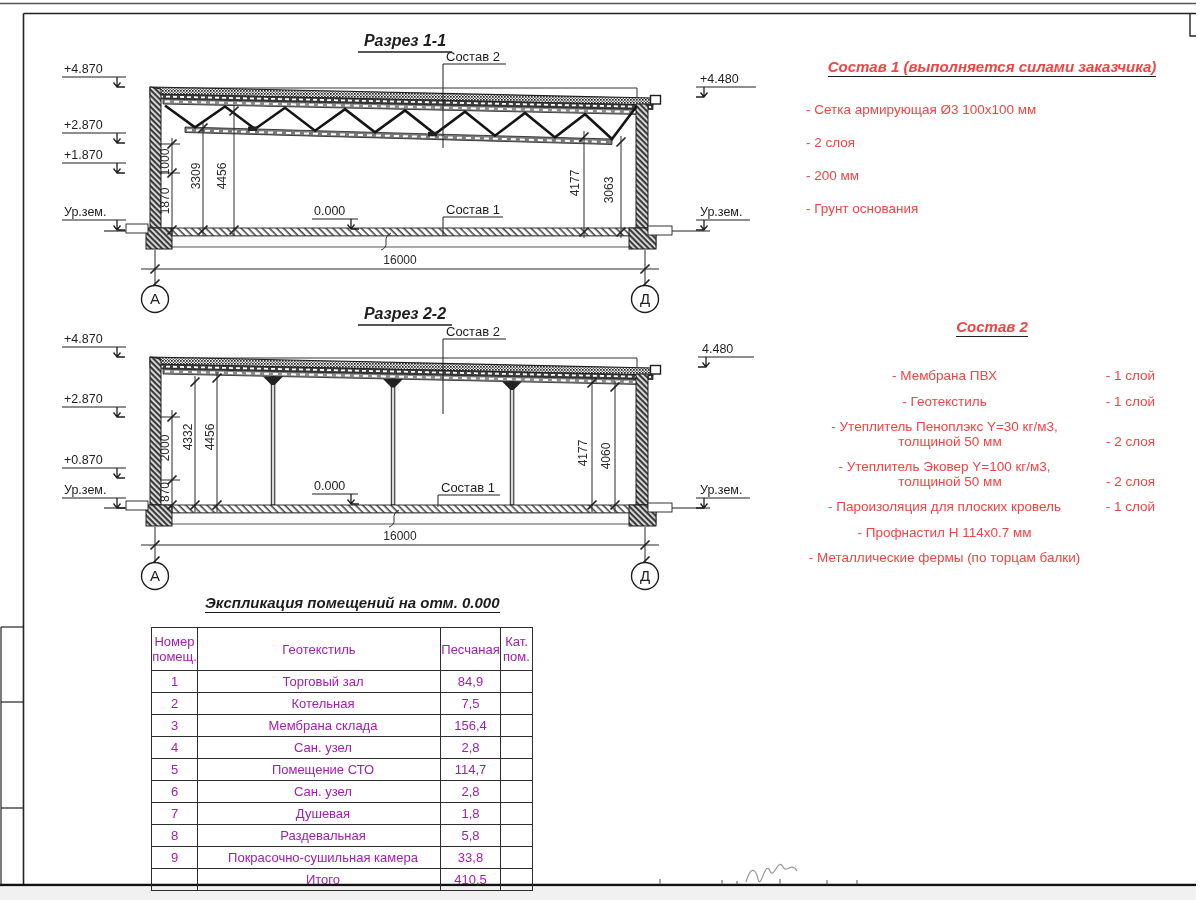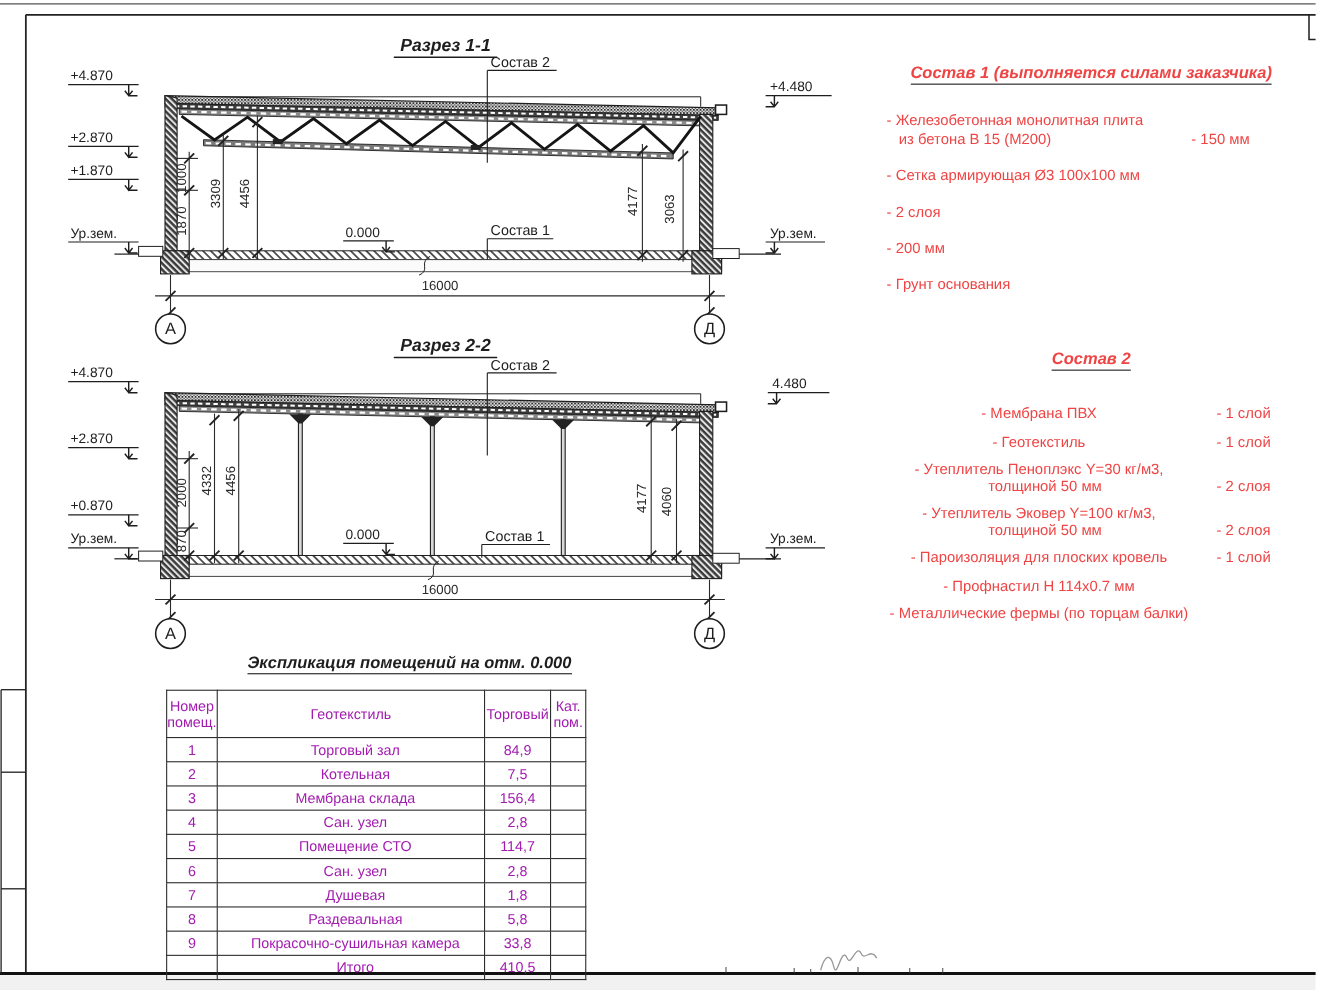--- a/index.html
+++ b/index.html
@@ -17,21 +17,21 @@
   .u{border-bottom:1.4px solid #1d1d1d;padding-bottom:1px;}
   #sostav1{left:806px;top:58px;}
   #sostav1 .ptitle{margin-bottom:26px;}
   #sostav2{left:806px;top:318px;}
   #sostav2 .ptitle{margin-bottom:34px;}
   .srow{display:flex;align-items:flex-end;}
   .s1 .srow{line-height:17px;margin-bottom:16px;}
   .s2 .srow{line-height:14.5px;margin-bottom:11px;text-align:center;}
   .stext{flex:1;white-space:pre-line;padding-left:11px;text-indent:-11px;}
   .sval{width:95px;flex:none;}
-  .dtitle{position:absolute;left:205px;top:594px;font-size:15px;font-weight:bold;font-style:italic;margin-left:20px;}
+  .dtitle{position:absolute;left:205px;top:594px;font-size:15px;font-weight:bold;font-style:italic;}
   .tblwrap{position:absolute;left:151px;top:627px;}
   table.expl{border-collapse:collapse;table-layout:fixed;width:381px;font-size:13px;color:#a21caf;}
   table.expl th,table.expl td{border:1.5px solid #2d2d2d;padding:0;text-align:center;overflow:hidden;}
   table.expl th{font-weight:normal;height:42px;white-space:pre-line;line-height:15px;}
   table.expl td{height:21px;}
   table.expl td.nm{text-align:center;padding-left:8px;}
 </style>
 </head>
 <body>
 
@@ -330,25 +330,20 @@
     <g>
       <circle cx="645" cy="576" r="13.5" fill="#fff" stroke="#1e1e1e" stroke-width="1.4"></circle>
       <text class="axis" x="645" y="581" text-anchor="middle">Д</text>
     </g>
   </g>
 </svg>
 
 <div id="sostav1" class="sostav s1">
   <div class="ptitle"><span class="u">Состав 1 (выполняется силами заказчика)</span></div>
   <div class="srow">
-    <span class="stext">- Железобетонная  монолитная плита
-из бетона В 15 (М200)</span>
-    <span class="sval">- 150 мм</span>
-  </div>
-  <div class="srow">
     <span class="stext">- Сетка армирующая Ø3 100х100 мм</span>
     <span class="sval"></span>
   </div>
   <div class="srow">
     <span class="sval">-  2 слоя</span>
   </div>
   <div class="srow">
     <span class="sval">- 200 мм</span>
   </div>
   <div class="srow">
@@ -398,21 +393,21 @@
           <col style="width:46px">
           <col style="width:243px">
           <col style="width:60px">
           <col style="width:32px">
         </colgroup>
     <thead>
       <tr>
         <th>Номер
 помещ.</th>
         <th>Геотекстиль</th>
-        <th>Торговый</th>
+        <th>Песчаная</th>
         <th>Кат.
 пом.</th>
       </tr>
     </thead>
     <tbody>
       <tr>
             <td>1</td>
             <td class="nm">Торговый зал</td>
             <td>84,9</td>
             <td></td>

